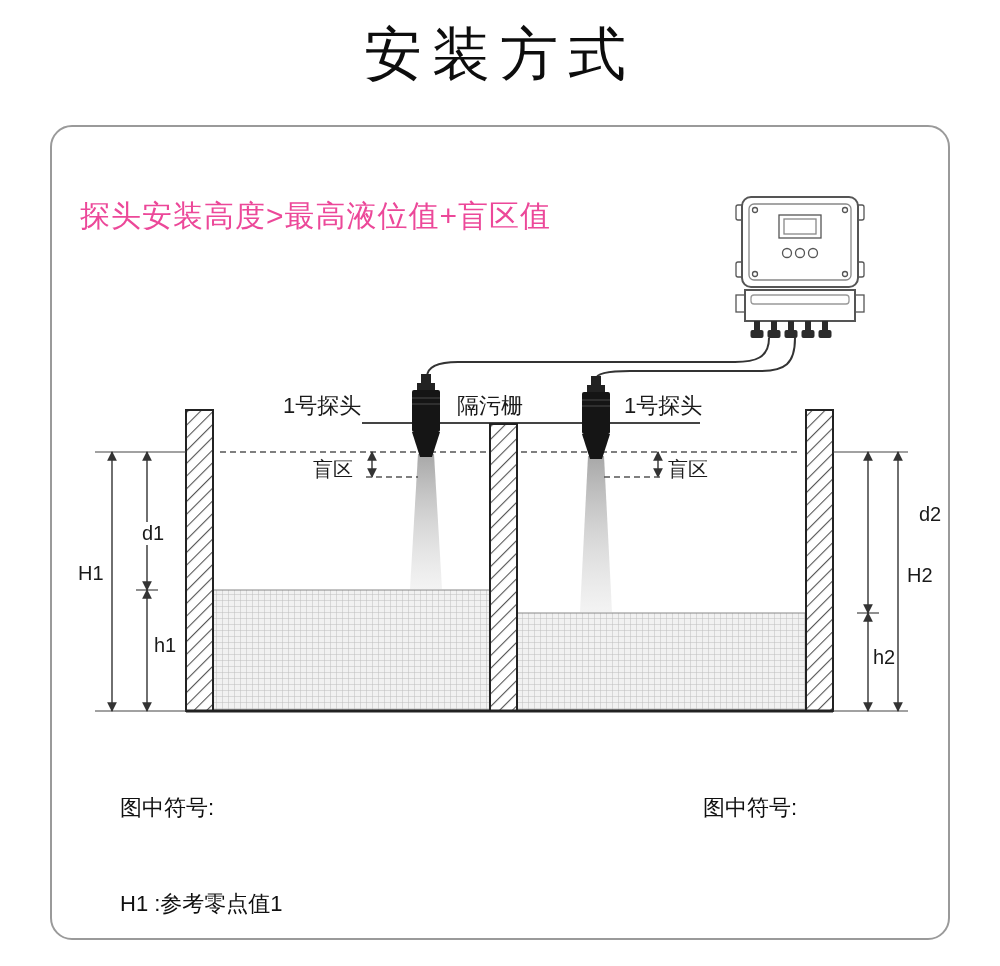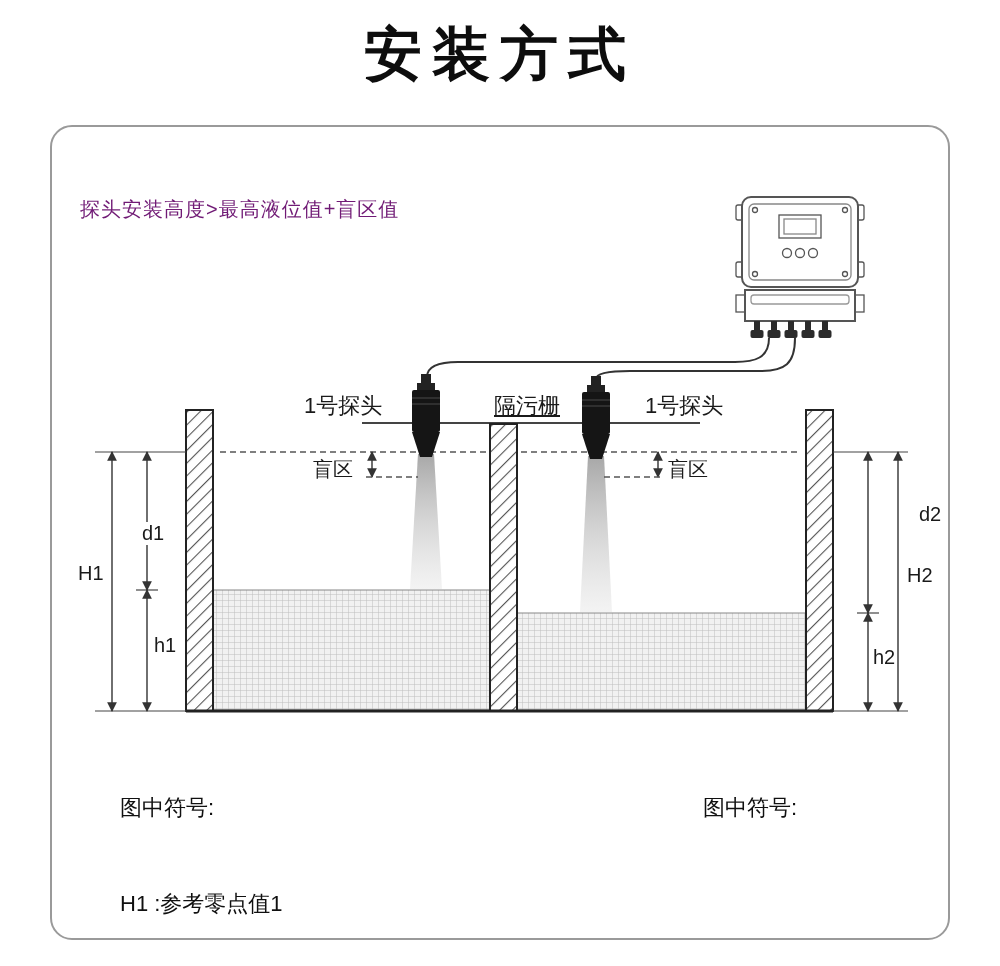--- a/index.html
+++ b/index.html
@@ -2,34 +2,34 @@
 <html><head>
 <meta charset="utf-8">
 <style>
   * { margin:0; padding:0; box-sizing:border-box; }
   html,body { background:#ffffff; }
   body { font-family:"Liberation Sans","DejaVu Sans",sans-serif; color:#111; }
   .page { position:relative; width:1000px; height:966px; background:#fff; overflow:hidden; }
 
   .title {
     position:absolute; top:16px; left:0; width:100%;
-    text-align:center; font-size:58px; font-weight:700;
+    text-align:center; font-size:58px; font-weight:400;
     letter-spacing:10px; color:#0d0d0d;
   }
 
   .panel {
     position:absolute; left:50px; top:125px; width:900px; height:815px;
     border:2px solid #9a9a9a; border-radius:22px; background:#fff;
   }
 
   svg.canvas { position:absolute; left:0; top:0; }
 
   .lbl { position:absolute; color:#1a1a1a; white-space:nowrap; }
-  .note { left:80px; top:196px; font-size:20px; letter-spacing:1px; color:#701a75; }
-  .probe-lbl { font-size:22px;margin-left:21px; }
+  .note { left:80px; top:196px; font-size:30px; letter-spacing:1px; color:#ec4899; }
+  .probe-lbl { font-size:22px; }
   .blind-lbl { font-size:20px; }
   .dim-lbl { font-size:20px; background:#fff; padding:0 2px; }
 
   .legend { position:absolute; font-size:22px; line-height:32px; color:#101010; white-space:pre; }
 
   
   .cable { fill:none; stroke:#333; stroke-width:2; }
   .dash  { stroke:#555; stroke-width:1.3; stroke-dasharray:6 4; fill:none; }
   .thin  { stroke:#444; stroke-width:1.2; }
   .dim   { stroke:#333; stroke-width:1.4; }
@@ -151,21 +151,21 @@
     <line class="dim" x1="147" y1="452" x2="147" y2="590" marker-start="url(#arw)" marker-end="url(#arw)"></line>
     <line class="dim" x1="147" y1="590" x2="147" y2="711" marker-start="url(#arw)" marker-end="url(#arw)"></line>
     <line class="dim" x1="868" y1="452" x2="868" y2="613" marker-start="url(#arw)" marker-end="url(#arw)"></line>
     <line class="dim" x1="868" y1="613" x2="868" y2="711" marker-start="url(#arw)" marker-end="url(#arw)"></line>
     <line class="dim" x1="898" y1="452" x2="898" y2="711" marker-start="url(#arw)" marker-end="url(#arw)"></line>
   </svg>
 
   <span class="lbl note">探头安装高度&gt;最高液位值+盲区值</span>
 
   <span class="lbl probe-lbl" style="left:283px; top:391px;">1号探头</span>
-  <span class="lbl probe-lbl" style="left:473px; top:391px;text-decoration:underline;">隔污栅</span>
+  <span class="lbl probe-lbl" style="left:457px; top:391px;">隔污栅</span>
   <span class="lbl probe-lbl" style="left:624px; top:391px;">1号探头</span>
 
   <span class="lbl blind-lbl" style="left:313px; top:456px;">盲区</span>
   <span class="lbl blind-lbl" style="left:668px; top:456px;">盲区</span>
 
   <span class="lbl dim-lbl" style="left:76px;  top:562px;">H1</span>
   <span class="lbl dim-lbl" style="left:140px; top:522px;">d1</span>
   <span class="lbl dim-lbl" style="left:152px; top:634px;">h1</span>
   <span class="lbl dim-lbl" style="left:871px; top:503px;margin-left:46px;">d2</span>
   <span class="lbl dim-lbl" style="left:905px; top:564px;">H2</span>

